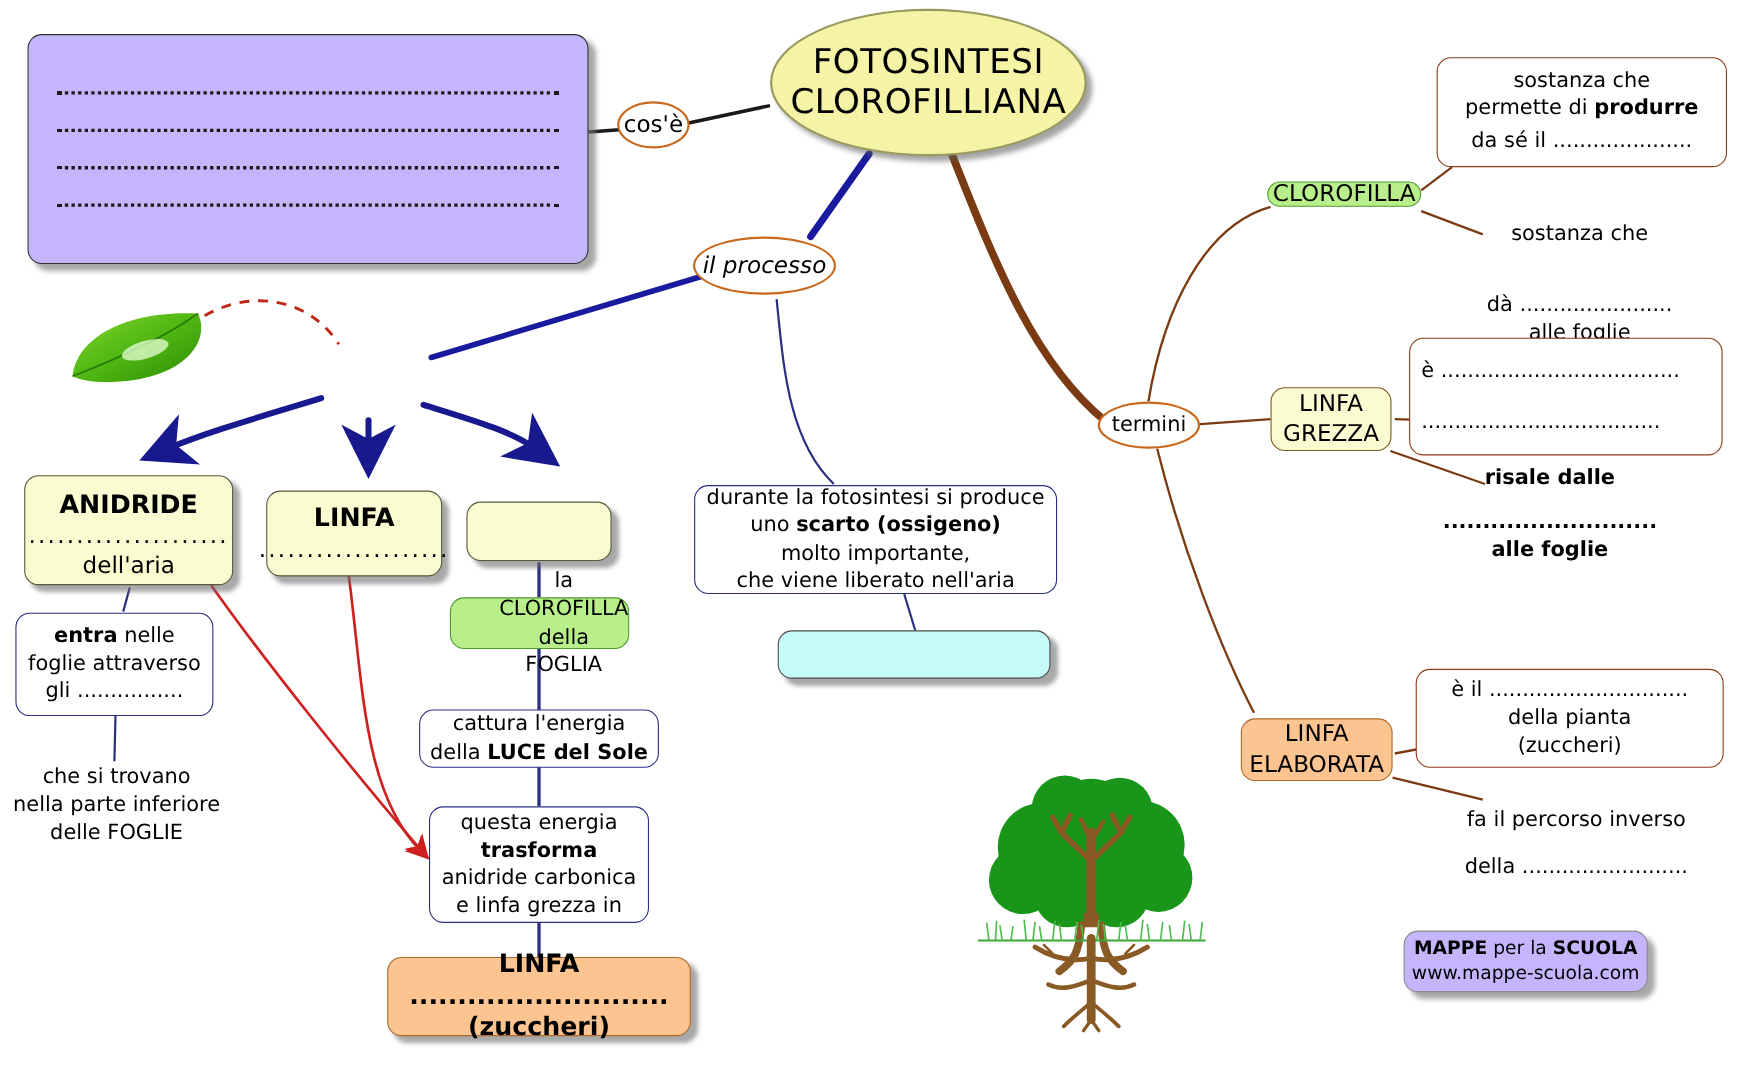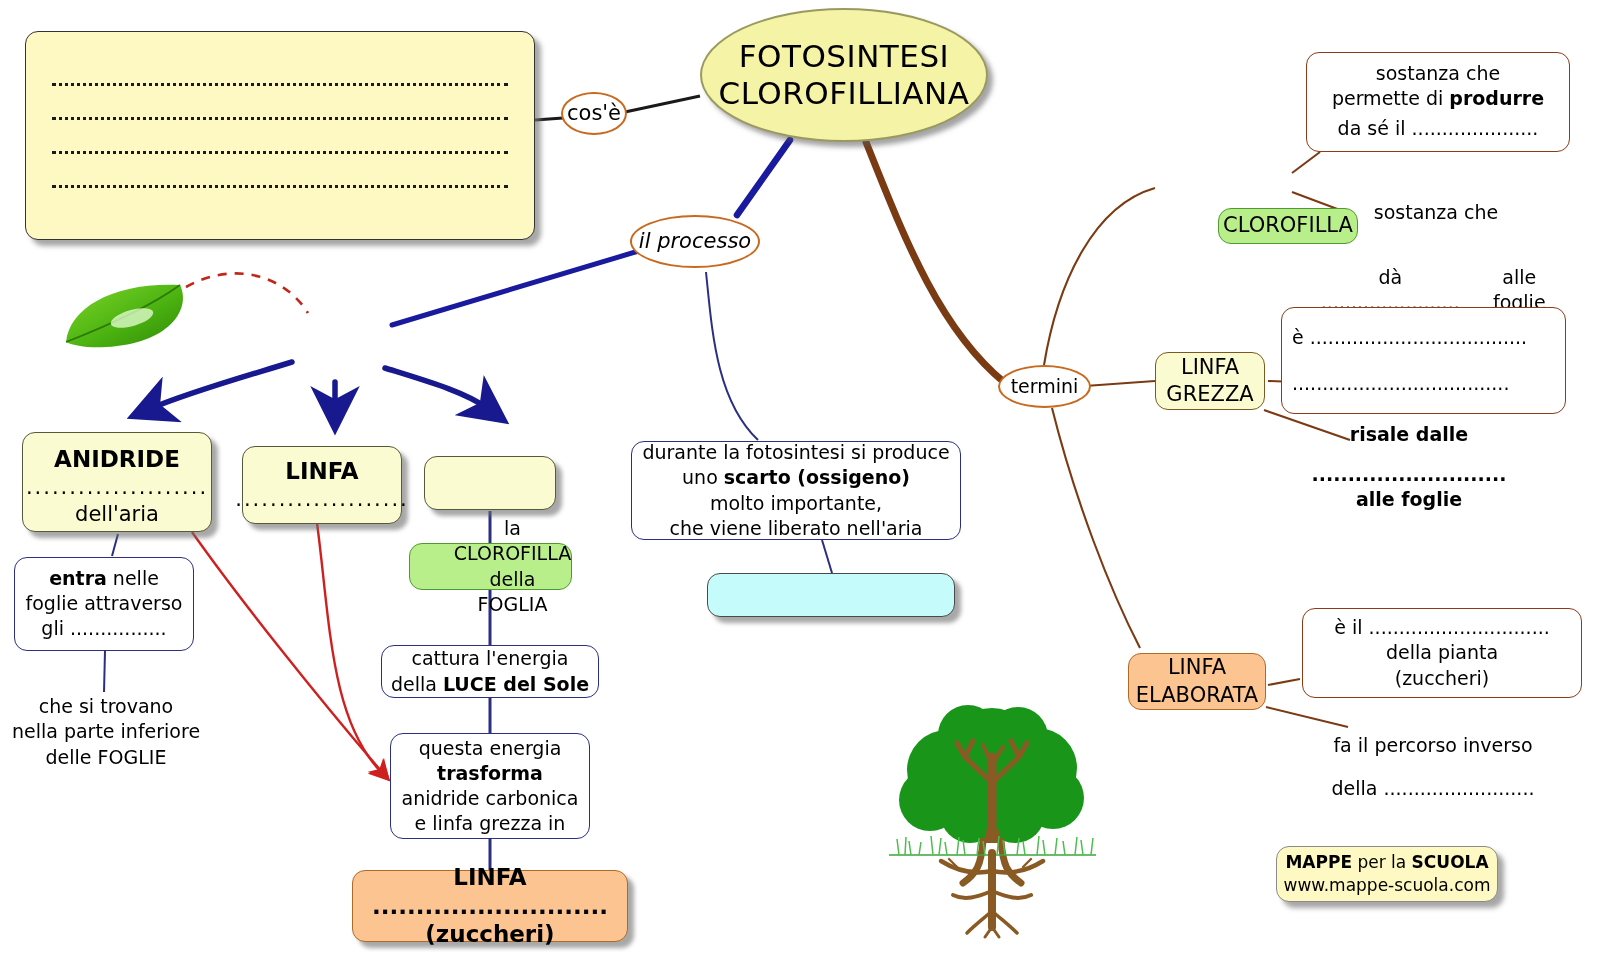--- a/index.html
+++ b/index.html
@@ -24,21 +24,21 @@
   .box-white-brown{background:#fff;border:1.6px solid #8c3b18;}
   .box-yellow{background:#fbfbd2;border:1.6px solid #58583a;
               box-shadow:6px 6px 4px rgba(110,110,110,.6);}
   .box-yellow-thin{background:#fbfbd2;border:1.6px solid #7a5a22;}
   .box-green{background:#b9ef8b;border:1.6px solid #4f9a30;}
   .box-orange{background:#fbc491;border:1.6px solid #b06a28;
               box-shadow:6px 6px 4px rgba(110,110,110,.6);}
   .box-orange-thin{background:#fbc491;border:1.6px solid #b06a28;}
   .box-cyan{background:#c6fbfb;border:1.6px solid #4a4a4a;
             box-shadow:6px 6px 4px rgba(110,110,110,.6);}
-  .box-outline-shadow{background:#fef9c3;border:1.6px solid #333;
+  .box-outline-shadow{background:#c4b5fd;border:1.6px solid #333;
             box-shadow:6px 6px 5px rgba(120,120,120,.65);}
   .plain{background:transparent;border:none;}
   .t16{font-size:19px;line-height:1.32;}
   .t18{font-size:21px;line-height:1.3;}
   .t20{font-size:23px;line-height:1.25;}
   .b{font-weight:bold;}
 
   
   .lines{width:100%;height:100%;display:flex;flex-direction:column;
          justify-content:center;gap:31px;padding:0 26px;box-sizing:border-box;}
@@ -259,37 +259,37 @@
       <span>uno </span><b>scarto (ossigeno)</b>
     </span>
     <span class="t16">molto importante,</span>
     <span class="t16">che viene liberato nell'aria</span>
   </div>
 
   <div class="node rr box-cyan" style="left:707px;top:573px;width:248px;height:44px;">
     <span class="t16"></span>
   </div>
 
-  <div class="node rr box-green" style="left:1218px;top:165px;width:140px;height:36px;margin-top:43px;">
+  <div class="node rr box-green" style="left:1152px;top:165px;width:140px;height:23px;">
     <span class="t18">CLOROFILLA</span>
   </div>
 
   <div class="node rr box-white-brown" style="left:1306px;top:52px;width:264px;height:100px;justify-content:space-between;padding:8px 8px 10px;">
     <div style="display:flex;flex-direction:column;align-items:center;">
       <span class="t16">sostanza che</span>
       <span class="t16">
         <span>permette di </span><b>produrre</b>
       </span>
     </div>
     <span class="t16">da sé il .....................</span>
   </div>
 
   <div class="node plain" style="left:1307px;top:196px;width:258px;height:96px;justify-content:space-between;padding:4px 0;">
     <span class="t16">sostanza che</span>
-    <div style="display:flex;flex-direction:row;align-items:flex-start;margin-top:40px;">
+    <div style="display:flex;flex-direction:column;align-items:center;margin-top:40px;">
       <span class="t16">dà .......................</span>
       <span class="t16">alle foglie</span>
     </div>
   </div>
 
   <div class="node rr box-yellow-thin" style="left:1155px;top:352px;width:110px;height:58px;">
     <span class="t18" style="white-space:pre-line;">LINFA
 GREZZA</span>
   </div>
 
@@ -306,21 +306,21 @@
       <span class="t16">...........................</span>
       <span class="t16">alle foglie</span>
     </div>
   </div>
 
   <div class="node rr box-orange-thin" style="left:1128px;top:653px;width:138px;height:57px;">
     <span class="t18" style="white-space:pre-line;">LINFA
 ELABORATA</span>
   </div>
 
-  <div class="node rr box-white-brown" style="left:1287px;top:608px;width:280px;height:90px;margin-left:15px;">
+  <div class="node rr box-white-brown" style="left:1287px;top:608px;width:280px;height:90px;">
     <span class="t16">è il ..............................</span>
     <span class="t16">della pianta</span>
     <span class="t16">(zuccheri)</span>
   </div>
 
   <div class="node plain" style="left:1300px;top:727px;width:266px;height:80px;justify-content:space-between;padding:6px 0;">
     <span class="t16">fa il percorso inverso</span>
     <span class="t16">della .........................</span>
   </div>
 

